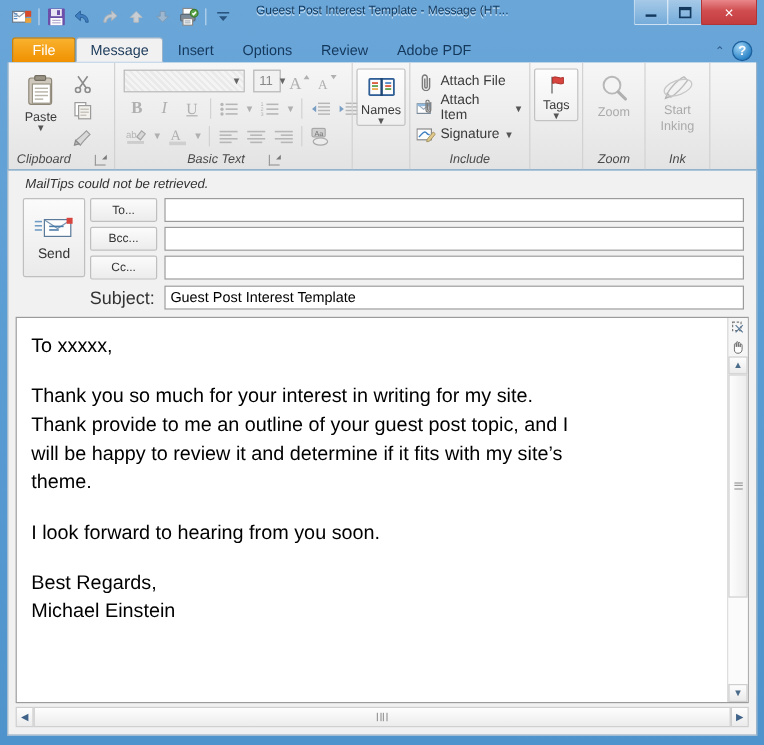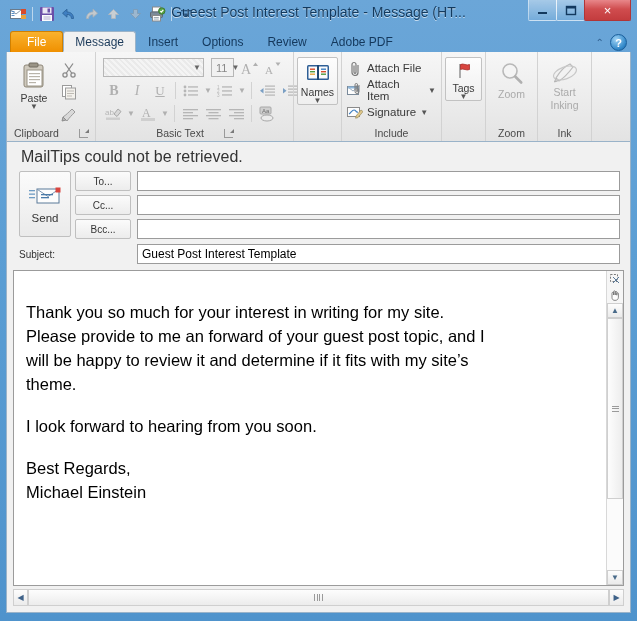--- a/index.html
+++ b/index.html
@@ -21,21 +21,21 @@
     display:flex; align-items:center;
   }
   .qat { display:flex; align-items:center; gap:2px; padding-left:2px; }
   .qat-btn {
     width:20px; height:20px; display:flex; align-items:center; justify-content:center;
     position:relative;
   }
   .qat-sep { width:1px; height:14px; background:rgba(255,255,255,.55); margin:0 2px; }
   .title-text {
     position:absolute; left:0; right:0; top:4px;
-    text-align:center; font-size:14px; color:#133a5e;
+    text-align:center; font-size:10px; color:#133a5e;
     text-shadow:0 1px 0 rgba(255,255,255,.6);
     pointer-events:none;
   }
   .wbtns { position:absolute; right:0; top:0; display:flex; height:22px; }
   .wbtn {
     width:29px; height:21px; display:flex; align-items:center; justify-content:center;
     border:1px solid rgba(255,255,255,.45); border-top:none; margin-left:-1px;
     background:linear-gradient(to bottom,rgba(255,255,255,.40),rgba(255,255,255,.08));
     border-radius:0 0 2px 2px; color:#0d2f4f; font-size:12px;
   }
@@ -70,21 +70,21 @@
   .ribbon {
     background:linear-gradient(to bottom,#f6f6f6,#ebebeb 60%,#e3e3e3);
     border:1px solid #9ab3c9; border-top:none;
     height:90px; display:flex; position:relative;
   }
   .rgroup { position:relative; height:100%; padding:2px 3px 0 3px; display:flex; flex-direction:column; }
   .rgroup + .rgroup { border-left:1px solid #d2d2d2; }
   .rgroup-body { flex:1; display:flex; align-items:flex-start; padding-top:3px; }
   .rgroup-label {
     height:15px; line-height:15px; text-align:right; font-size:10.5px; color:#4a4a4a;
-    display:flex; align-items:center; justify-content:center; gap:20px;
+    display:flex; align-items:center; justify-content:center; gap:20px;font-style:italic;
   }
   .dlg-launcher {
     width:9px;height:9px;border:1px solid #9a9a9a;border-top:none;border-right:none;
     position:relative;
   }
   .dlg-launcher:after{content:"";position:absolute;right:-1px;top:0;width:0;height:0;
     border-left:4px solid transparent;border-bottom:4px solid #7a7a7a;}
   
   .bigbtn {
     width:48px; display:flex; flex-direction:column; align-items:center;
@@ -113,42 +113,42 @@
     background-image:repeating-linear-gradient(45deg,#f4f4f4 0 2px,#eaeaea 2px 4px);
   }
   .fmtrow { display:flex; align-items:center; gap:1px; }
   .vsep { width:1px; height:17px; background:#d2d2d2; margin:0 3px; }
   
   .content {
     background:#f1f1f1; border:1px solid #9ab3c9; border-top:none;
     padding:0; height:calc(621px - 28px - 24px - 90px - 8px);
     display:flex; flex-direction:column;
   }
-  .mailtips { font-size:16px; color:#333; padding:6px 0 5px 14px; }
+  .mailtips { font-size:11px; color:#333; padding:6px 0 5px 14px;font-style:italic; }
   .hdr { display:flex; padding:0 10px 0 12px; }
   .sendcell { width:56px; }
   .sendbtn {
     width:52px; height:66px; border:1px solid #bfbfbf; border-radius:2px;
     background:linear-gradient(to bottom,#fbfbfb,#eaeaea);
     display:flex; flex-direction:column; align-items:center; justify-content:center;
     font-size:11.5px; color:#333;
   }
   .fields { flex:1; display:flex; flex-direction:column; gap:4px; }
   .frow { display:flex; align-items:center; gap:6px; }
   .recipbtn {
     width:56px; height:20px; border:1px solid #bfbfbf; border-radius:2px;
     background:linear-gradient(to bottom,#fbfbfb,#ececec);
     font-size:10px; color:#333; display:flex; align-items:center; justify-content:center;
   }
   .finput {
     flex:1; height:20px; background:#fff; border:1px solid #9b9b9b;
     font-size:12px; color:#000; padding:1px 4px; line-height:16px;
   }
   .subjrow { display:flex; align-items:center; padding:5px 10px 6px 12px; }
-  .subjlabel { width:118px; padding-right:8px; font-size:10px; color:#333; }
+  .subjlabel { width:118px; text-align:right; padding-right:8px; font-size:15px; color:#333; }
   
   .bodywrap { flex:1; display:flex; flex-direction:column; padding:0 6px 6px 6px; min-height:0; }
   .bodybox { flex:1; display:flex; border:1px solid #9b9b9b; background:#fff; min-height:0; }
   .msgtext {
     flex:1; padding:12px 10px 0 12px; font-size:16.5px; color:#000;
     line-height:1.45; overflow:hidden;
   }
   .msgtext p { margin:0 0 0 0; }
   .msgtext p.blank { height:18px; }
   
@@ -601,41 +601,42 @@
           </svg>
           <div style="margin-top:3px">Send</div>
         </div>
       </div>
       <div class="fields">
         <div class="frow">
           <div class="recipbtn">To...</div>
           <div class="finput"></div>
         </div>
         <div class="frow">
+          <div class="recipbtn">Bcc...</div>
+          <div class="finput"></div>
+        </div>
+        <div class="frow">
           <div class="recipbtn">Cc...</div>
-          <div class="finput"></div>
-        </div>
-        <div class="frow">
-          <div class="recipbtn">Bcc...</div>
           <div class="finput"></div>
         </div>
       </div>
     </div>
 
     <div class="subjrow">
       <div class="subjlabel">Subject:</div>
       <div class="finput">Guest Post Interest Template</div>
     </div>
 
     <div class="bodywrap">
       <div class="bodybox">
         <div class="msgtext">
+          <p>To xxxxx,</p>
           <p class="blank"></p>
           <p>Thank you so much for your interest in writing for my site.</p>
-          <p>Please provide to me an forward of your guest post topic, and I</p>
+          <p>Thank provide to me an outline of your guest post topic, and I</p>
           <p>will be happy to review it and determine if it fits with my site’s</p>
           <p>theme.</p>
           <p class="blank"></p>
           <p>I look forward to hearing from you soon.</p>
           <p class="blank"></p>
           <p>Best Regards,</p>
           <p>Michael Einstein</p>
         </div>
         <div class="vsb">
           <div class="objbtn">

